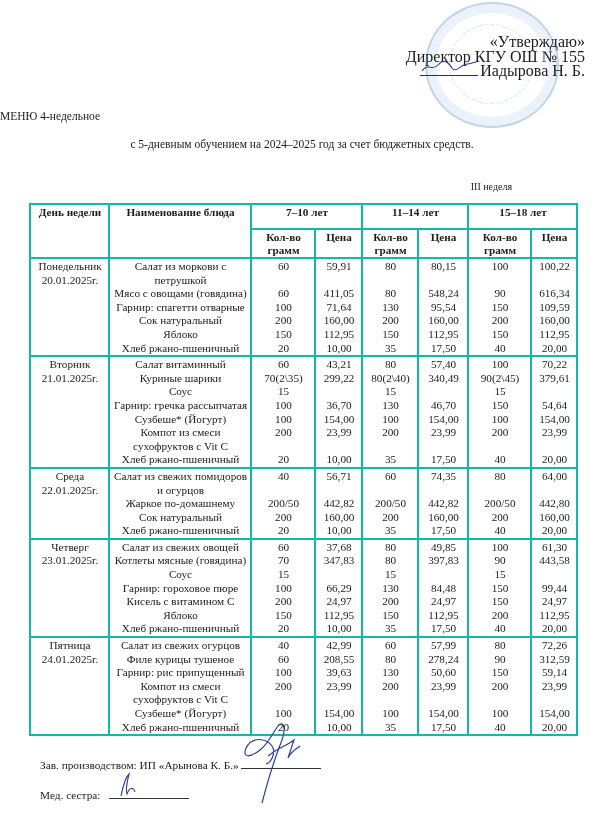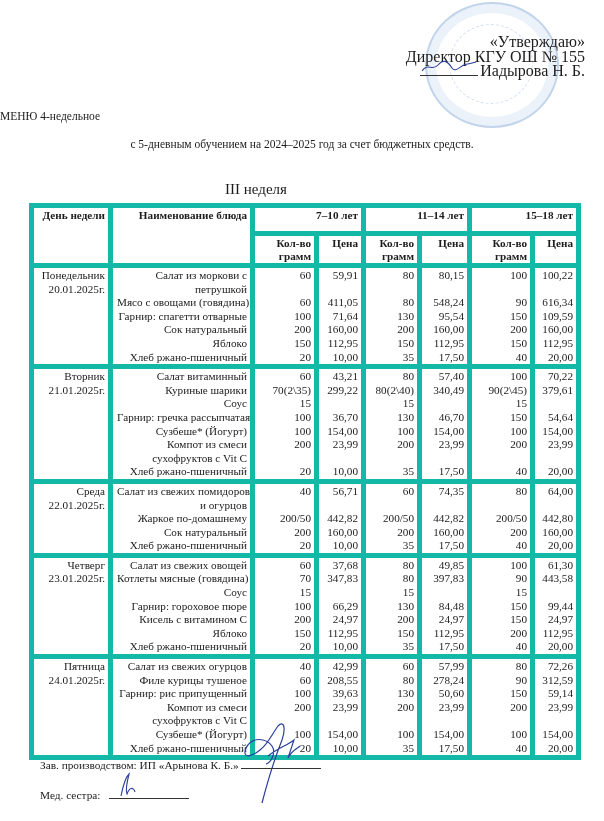--- a/index.html
+++ b/index.html
@@ -29,30 +29,30 @@
   .date-month { width: 62px; }
   .title {
     position: absolute; left: 0; width: 604px; text-align: left; top: 110px;
     font-size: 11.5px;
   }
   .subtitle {
     position: absolute; left: 20px; width: 564px; text-align: center; top: 137px;
     font-size: 11.5px; line-height: 14px;
   }
   .week {
-    position: absolute; left: 0; width: 512px; text-align: center; top: 181px;
-    font-size: 15px;
+    position: absolute; left: 0; width: 512px; text-align: right; top: 181px;
+    font-size: 10px;
   }
   table.menu {
     position: absolute; left: 29px; top: 203px; width: 547px;
     border-collapse: collapse; table-layout: fixed;
     font-size: 11.2px; line-height: 13.6px;
   }
   table.menu th, table.menu td {
-    border: 5px solid #14b8a6; padding: 1px 3px 0 4px; vertical-align: top; text-align: right;
+    border: 2px solid #14b8a6; padding: 1px 3px 0 4px; vertical-align: top; text-align: center;
   }
   table.menu th { font-weight: bold; }
   th.hdr-day, th.hdr-dish { vertical-align: middle; height: 48px; }
   th.hdr-age { height: 22px; }
   th.hdr-sub { height: 23px; line-height: 13px; }
   td .cell-line { display: block; white-space: nowrap; }
   td .blank { display: block; height: 13.6px; }
   .footer { position: absolute; left: 40px; font-size: 11.3px; white-space: nowrap; text-align: center; }
   .footer .uline { display: inline-block; border-bottom: 1px solid #333; vertical-align: baseline; height: 10px; }
   .scribble { position: absolute; }

